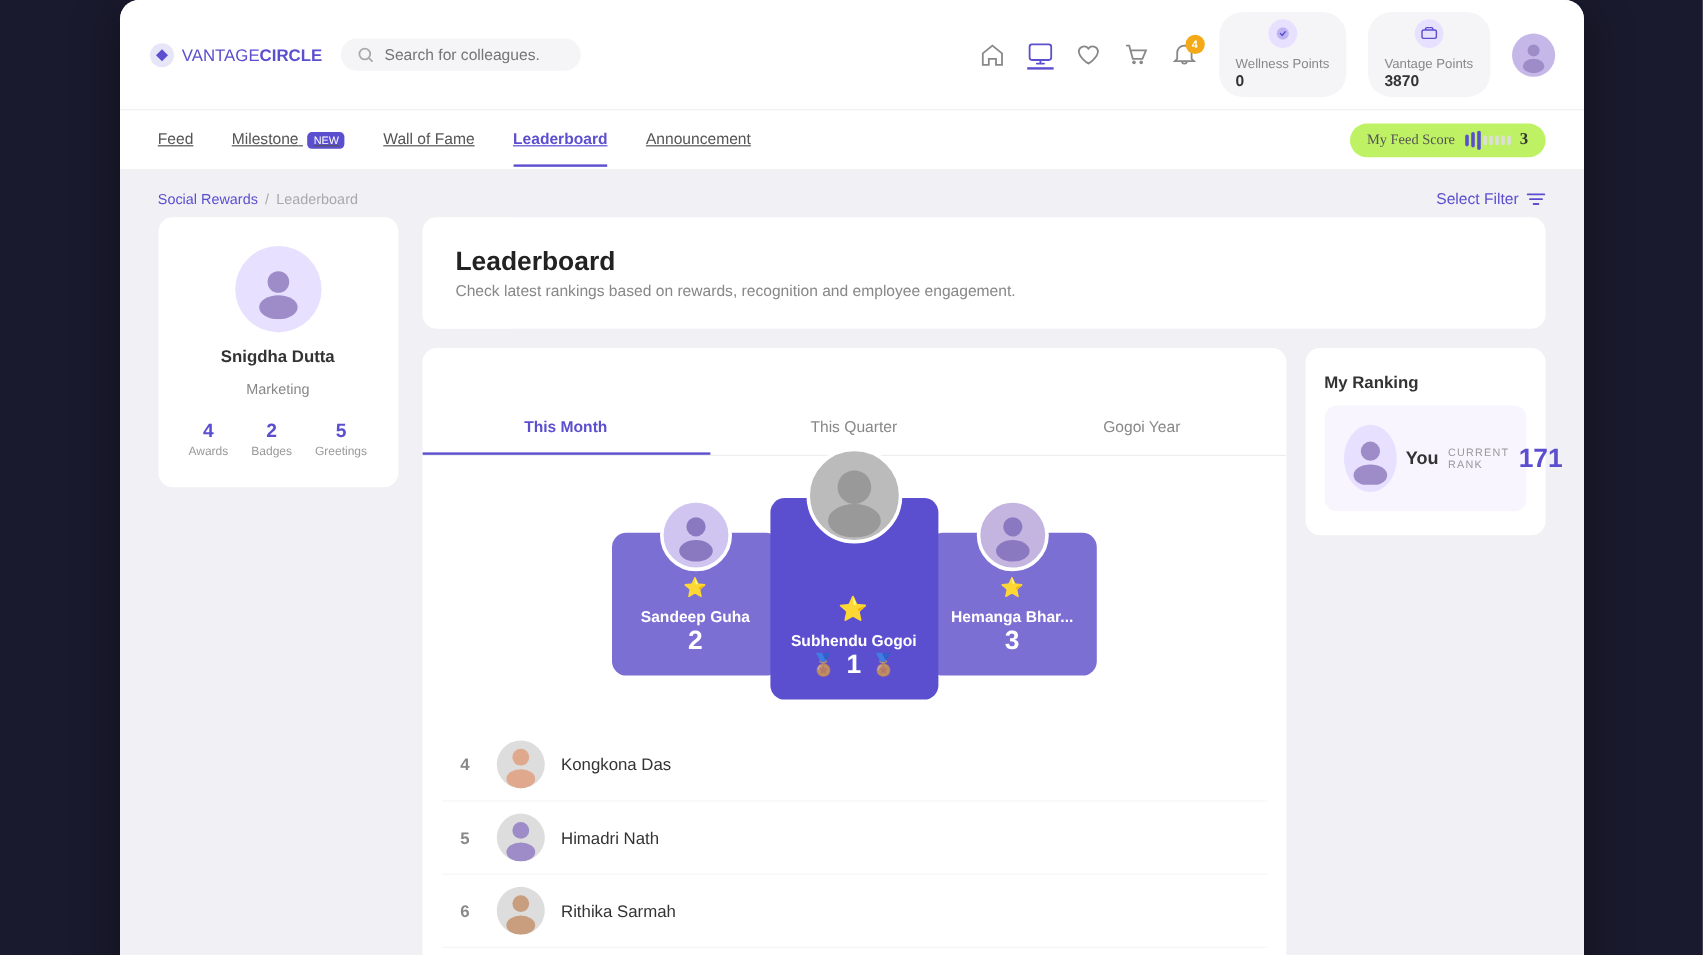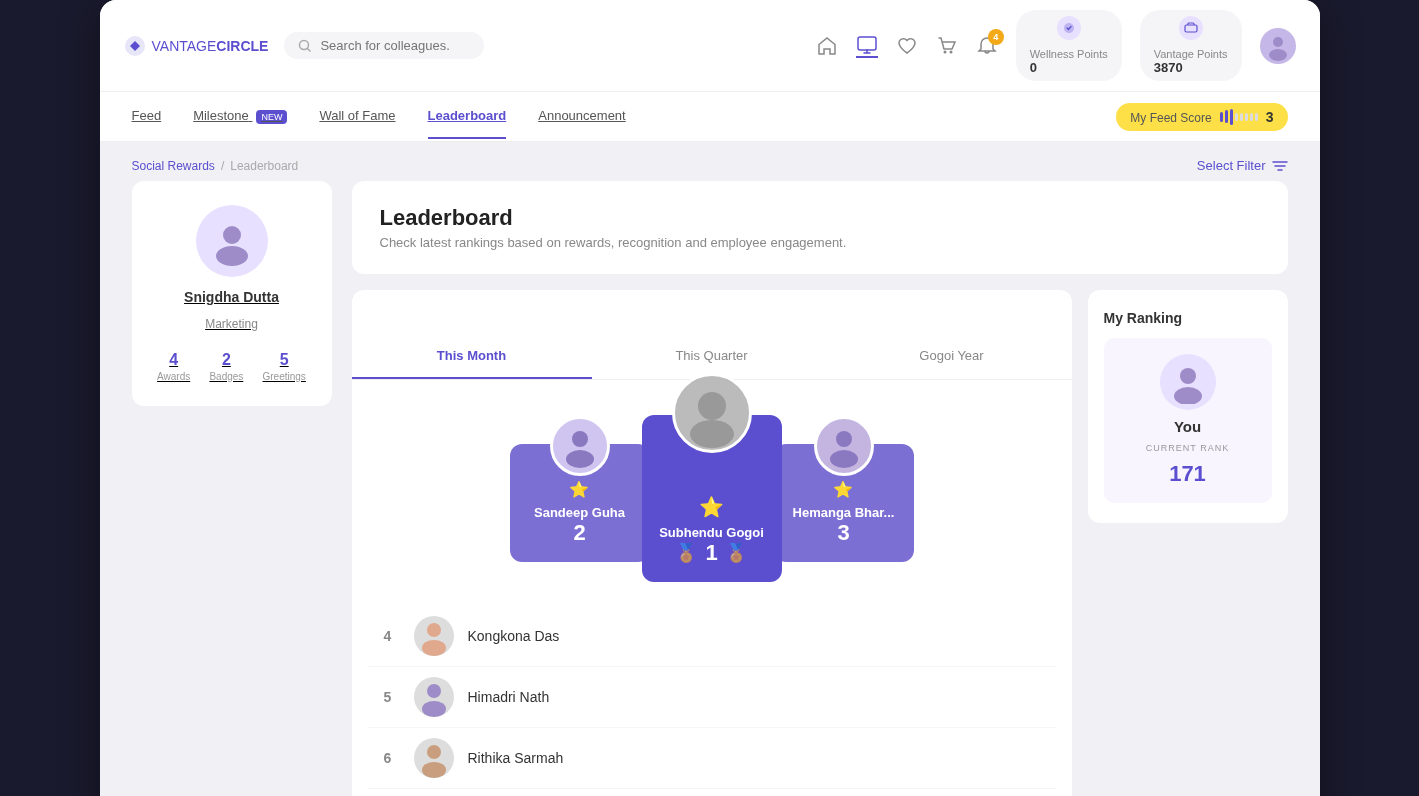--- a/index.html
+++ b/index.html
@@ -20,37 +20,37 @@
     .points-pill .pill-icon { width: 24px; height: 24px; border-radius: 50%; background: #e8e0ff; display: flex; align-items: center; justify-content: center; }
     .points-pill .label { color: #888; font-size: 11px; }
     .points-pill .value { color: #333; font-weight: 700; font-size: 13px; }
     .avatar-btn { width: 36px; height: 36px; border-radius: 50%; background: #c5b8e8; overflow: hidden; cursor: pointer; display: flex; align-items: center; justify-content: center; }
 
     
     .sub-nav { background: #fff; display: flex; align-items: center; padding: 0 32px; height: 50px; border-bottom: 1px solid #eee; gap: 32px; }
     .sub-nav-item { font-size: 13px; color: #555; cursor: pointer; padding: 14px 0; white-space: nowrap; border-bottom: 2px solid transparent; text-decoration: underline; }
     .sub-nav-item.active { color: #5b4fcf; border-bottom: 2px solid #5b4fcf; font-weight: 600; }
     .new-badge { background: #5b4fcf; color: #fff; font-size: 9px; border-radius: 4px; padding: 2px 5px; margin-left: 4px; }
-    .feed-score-pill { margin-left: auto; display: flex; align-items: flex-end; background: #fde047; border-radius: 20px; padding: 6px 14px; gap: 8px; font-size: 12px; color: #555; }
+    .feed-score-pill { margin-left: auto; display: flex; align-items: flex-start; background: #bef264; border-radius: 20px; padding: 6px 14px; gap: 8px; font-size: 12px; color: #555; font-family: Liberation Serif, serif; }
     .score-bars { display: flex; gap: 2px; align-items: center; }
     .score-bar { width: 3px; height: 10px; background: #5b4fcf; border-radius: 2px; }
     .score-num { color: #333; font-weight: 700; font-size: 14px; }
 
     
     .breadcrumb-row { display: flex; align-items: center; justify-content: space-between; padding: 16px 32px 8px; }
     .breadcrumb { font-size: 12px; color: #888; display: flex; gap: 6px; }
     .breadcrumb a { color: #5b4fcf; text-decoration: none; }
     .breadcrumb span { color: #aaa; }
     .select-filter { display: flex; align-items: center; gap: 6px; color: #5b4fcf; font-size: 13px; cursor: pointer; font-weight: 500; }
 
     
     .main-layout { display: flex; gap: 20px; padding: 0 32px 24px; }
     
     
-    .left-panel { flex: 0 0 200px; background: #fff; border-radius: 12px; padding: 24px 16px; display: flex; flex-direction: column; align-items: center; gap: 12px; height: fit-content; text-decoration: underline; }
+    .left-panel { flex: 0 0 200px; background: #fff; border-radius: 12px; padding: 24px 16px; display: flex; flex-direction: column; align-items: center; gap: 12px; height: fit-content; }
     .profile-avatar { width: 72px; height: 72px; border-radius: 50%; background: #e8e0ff; display: flex; align-items: center; justify-content: center; }
     .profile-name { font-size: 14px; font-weight: 600; color: #333; text-align: center; }
     .profile-dept { font-size: 12px; color: #888; }
     .profile-stats { display: flex; justify-content: space-around; width: 100%; margin-top: 8px; }
     .stat-item { display: flex; flex-direction: column; align-items: center; gap: 2px; }
     .stat-num { font-size: 16px; font-weight: 700; color: #5b4fcf; }
     .stat-label { font-size: 10px; color: #999; }
 
     
     .right-main { flex: 1; display: flex; flex-direction: column; gap: 16px; }
@@ -83,21 +83,21 @@
     
     .lb-list { padding: 8px 16px 16px; }
     .lb-list-item { display: flex; align-items: center; padding: 10px 8px; border-bottom: 1px solid #f5f5f5; gap: 14px; }
     .lb-rank { width: 24px; text-align: center; font-size: 14px; color: #888; font-weight: 600; }
     .lb-person-avatar { width: 40px; height: 40px; border-radius: 50%; background: #ddd; overflow: hidden; flex-shrink: 0; }
     .lb-person-name { font-size: 14px; color: #333; }
 
     
     .my-ranking-panel { width: 200px; background: #fff; border-radius: 12px; padding: 20px 16px; display: flex; flex-direction: column; align-items: center; gap: 12px; height: fit-content; }
     .my-ranking-title { font-size: 14px; font-weight: 600; color: #333; align-self: flex-start; }
-    .my-ranking-card { background: #f8f5ff; border-radius: 10px; width: 100%; display: flex; flex-direction: column; align-items: center; padding: 16px; gap: 8px; }
+    .my-ranking-card { background: #f8f5ff; border-radius: 10px; width: 100%; display: flex; flex-direction: row; align-items: center; padding: 16px; gap: 8px; }
     .my-ranking-avatar { width: 56px; height: 56px; border-radius: 50%; background: #e8e0ff; display: flex; align-items: center; justify-content: center; }
     .my-ranking-you { font-size: 15px; font-weight: 600; color: #333; }
     .my-ranking-label { font-size: 9px; color: #999; letter-spacing: 1px; text-transform: uppercase; }
     .my-ranking-num { font-size: 22px; font-weight: 700; color: #5b4fcf; }
   </style>
 </head>
 <body>
 
 <div class="app-container">
 

